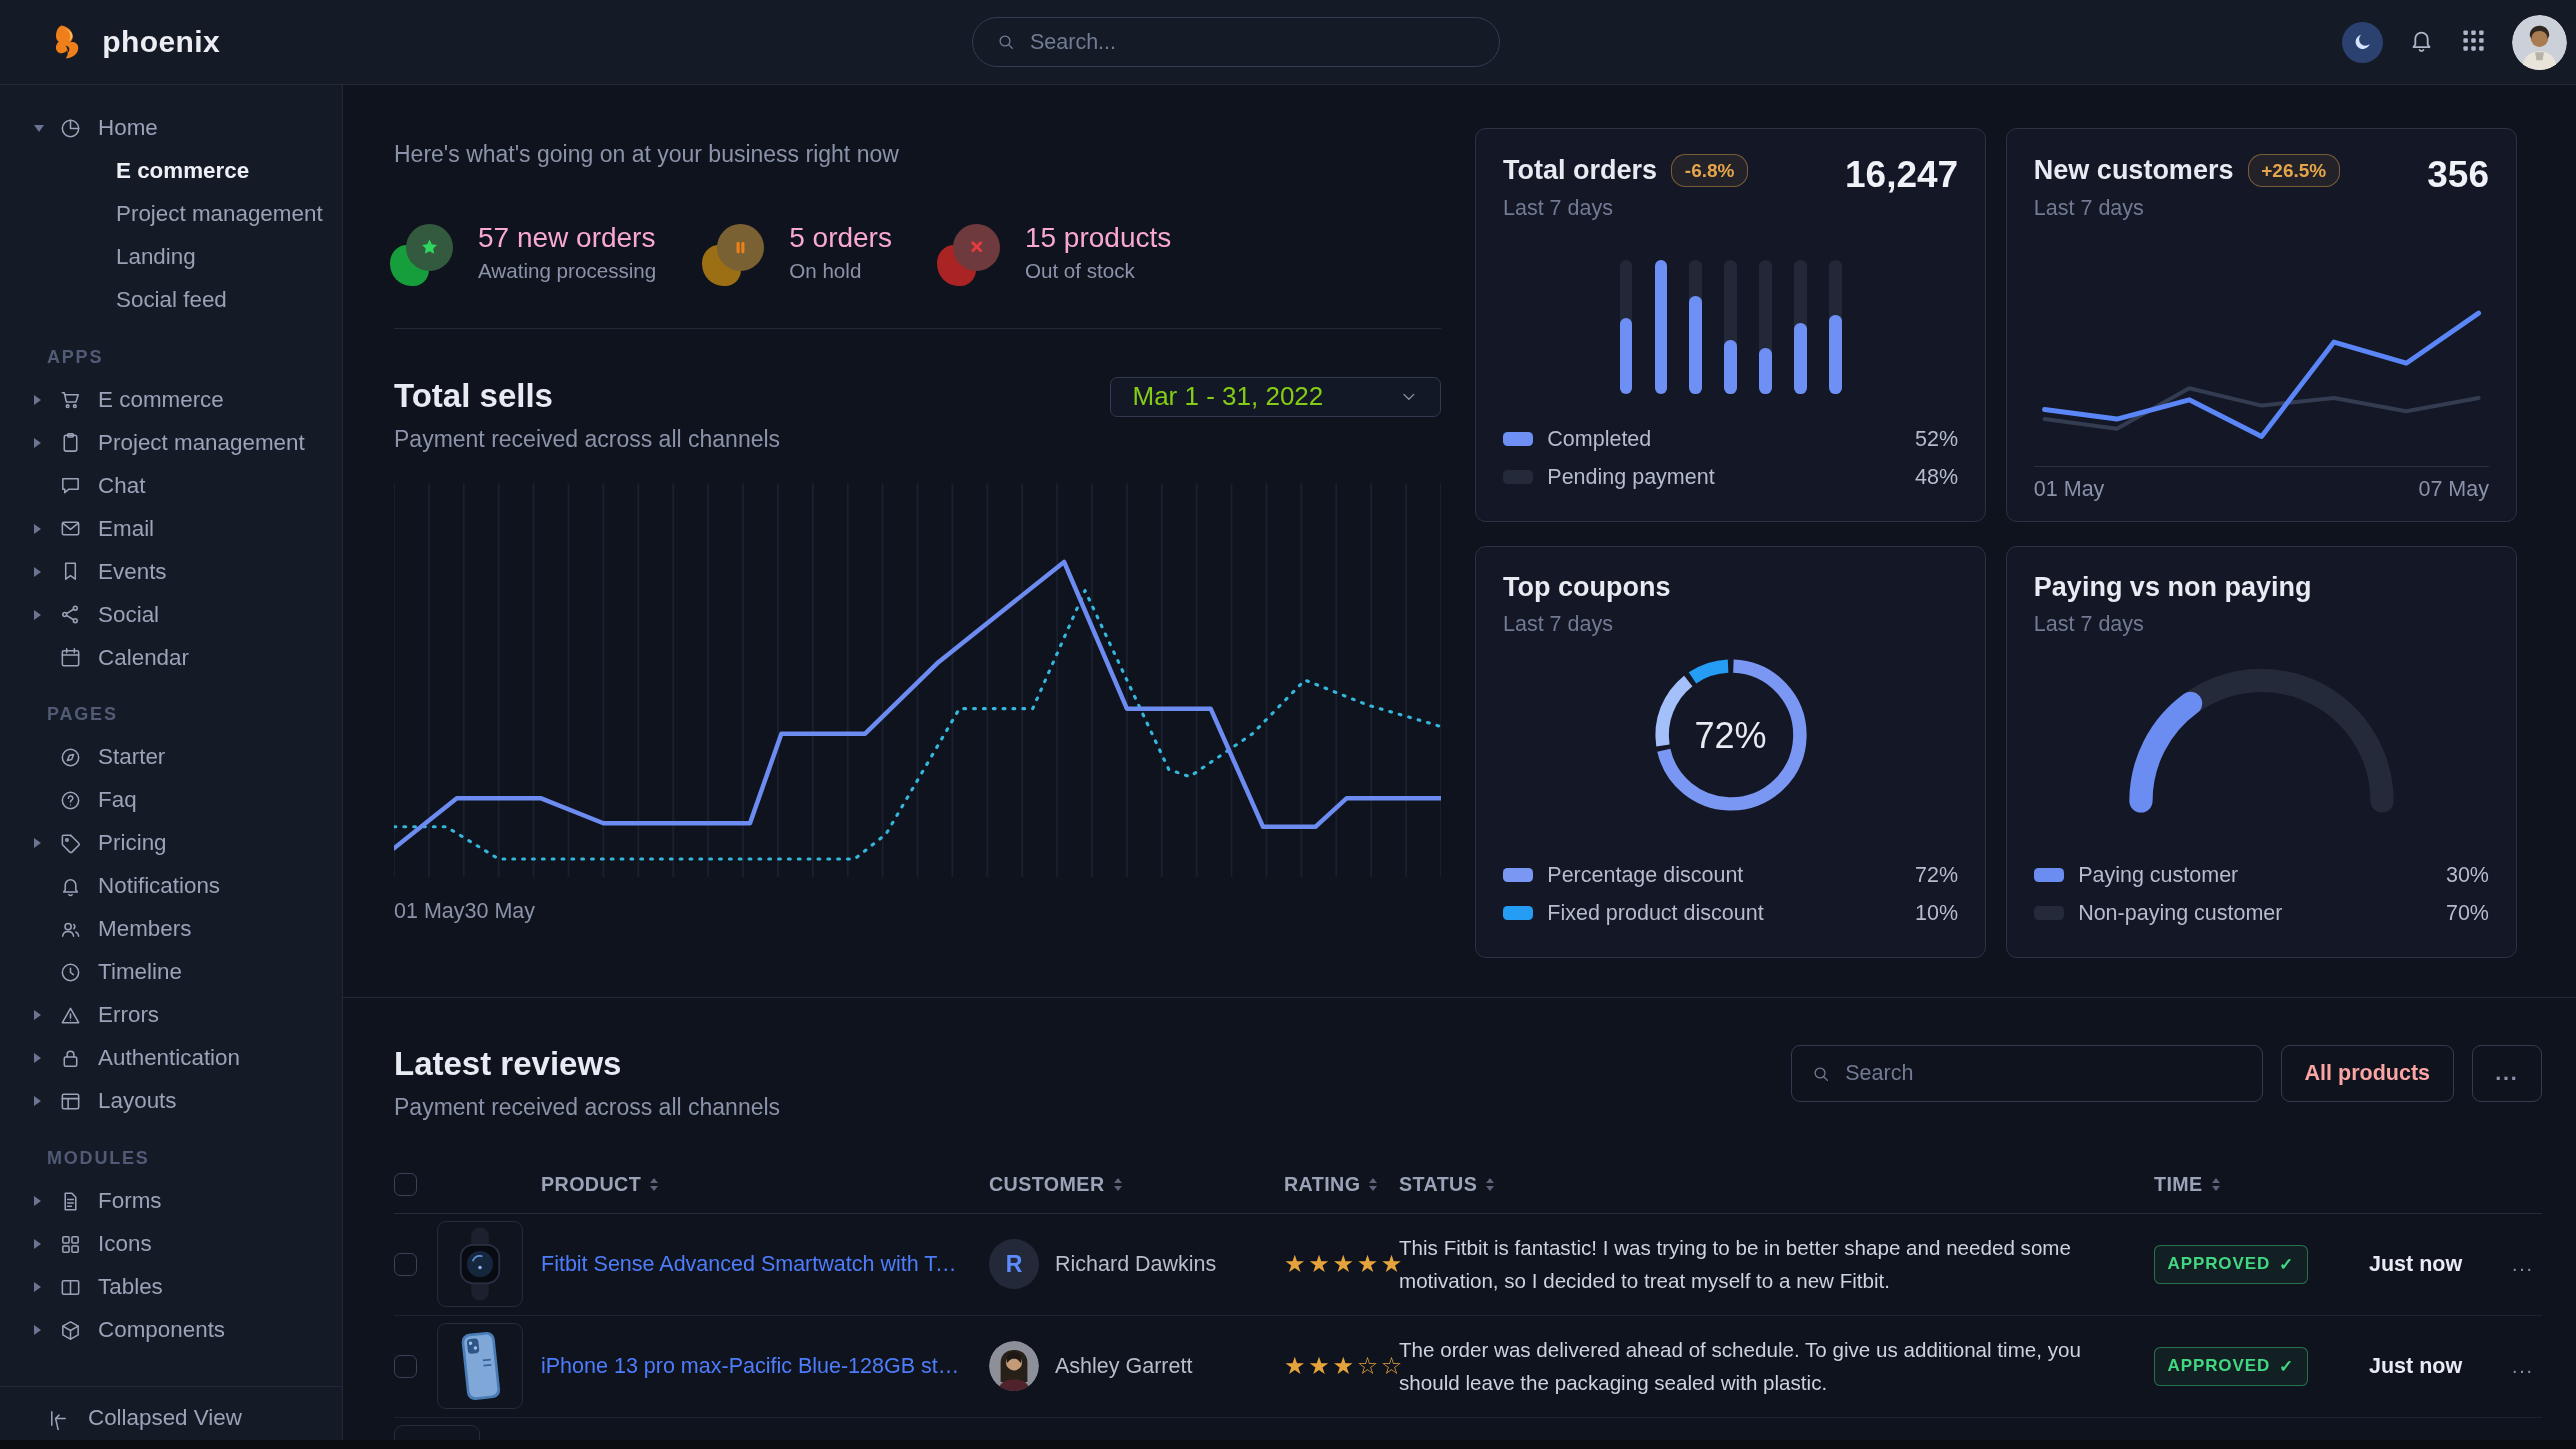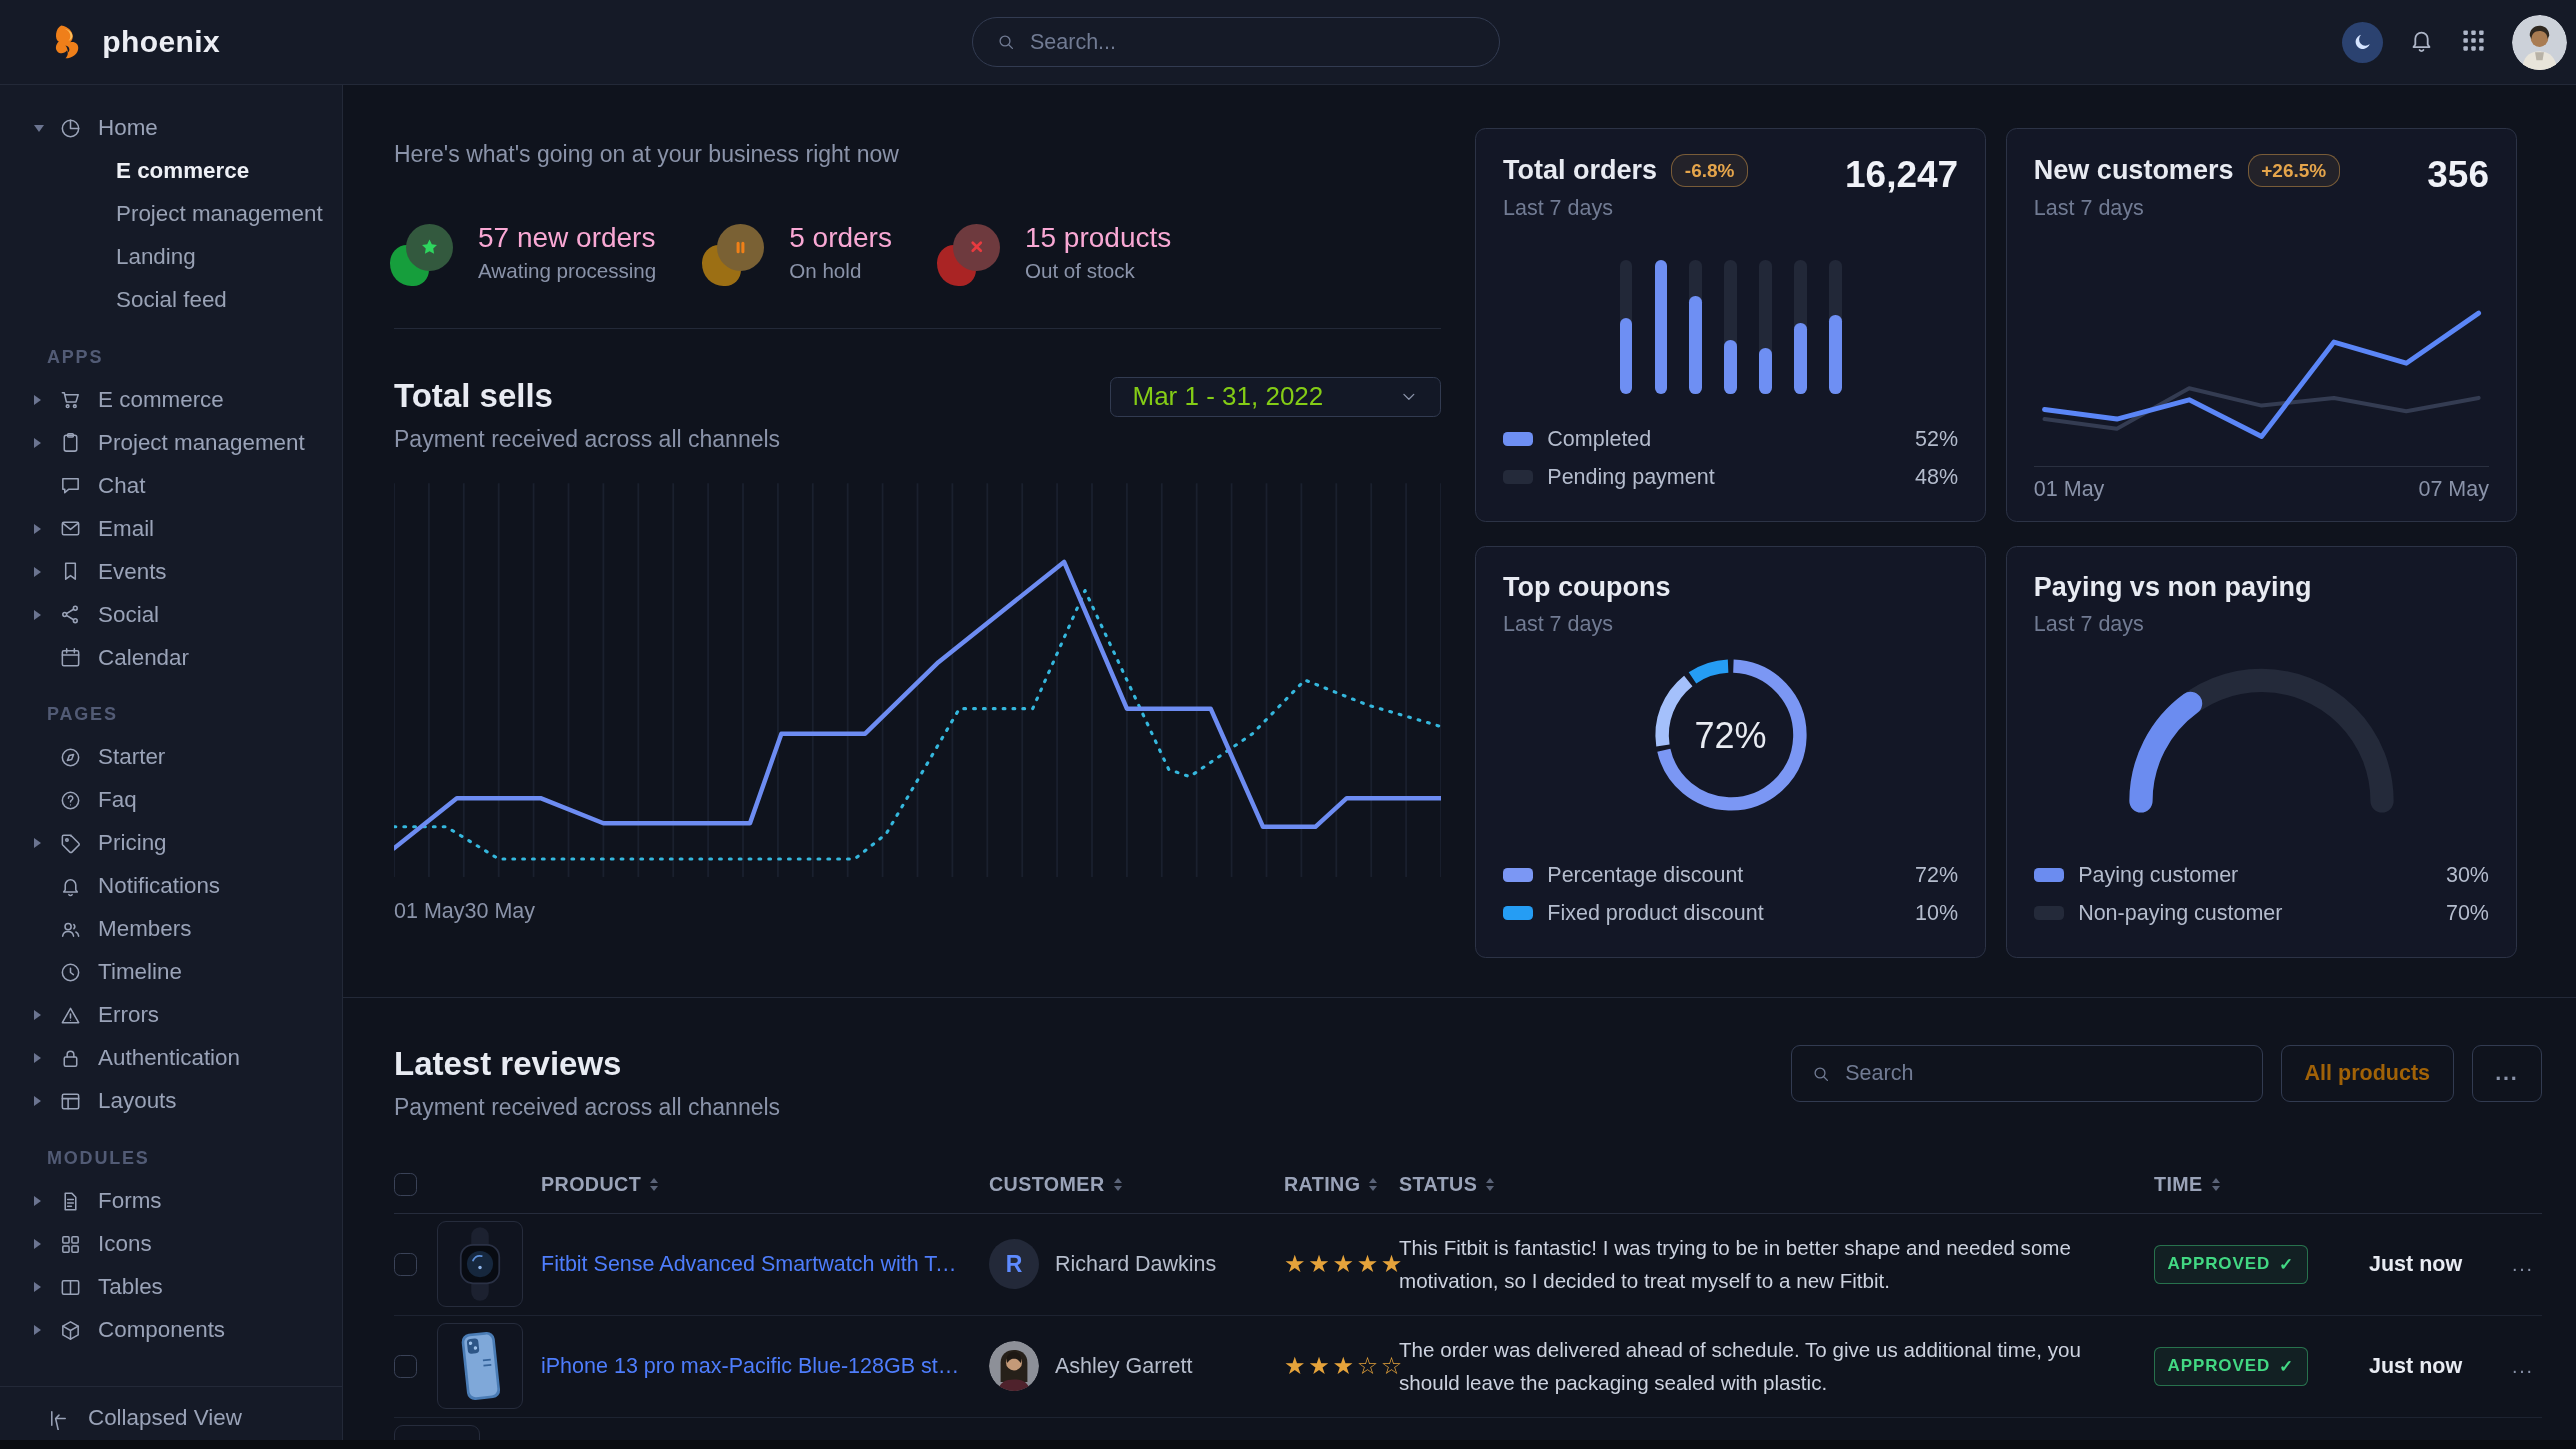--- a/index.html
+++ b/index.html
@@ -113,21 +113,21 @@
   .divider-full { border-top:0.9px solid #232938; margin-top:39px; }
   .reviews { padding:0 34px 0 51px; }
   .rev-head { display:flex; align-items:flex-start; margin-top:47px; }
   .rev-controls { margin-left:auto; display:flex; gap:18px; align-items:center; }
   .rev-search { width:472px; height:57px; border:0.9px solid #323b51; border-radius:9px;
     display:flex; align-items:center; gap:14.3px; padding:0 19.7px; color:#717b93; }
   .rev-search input { flex:1; background:transparent; border:none; outline:none;
     color:#c6cddb; font-size:21.5px; font-family:inherit; }
   .rev-search input::placeholder { color:#717b93; }
   .btn { height:57px; border:0.9px solid #323b51; border-radius:9px; background:transparent;
-    color:#a16207; font-size:21.5px; font-weight:700; padding:4px 23px; font-family:inherit; cursor:pointer; }
+    color:#fca5a5; font-size:21.5px; font-weight:700; padding:4px 23px; font-family:inherit; cursor:pointer; }
   .btn-dots { width:70px; color:#8a93a9; letter-spacing:1.8px; padding:0; }
   .t-grid { display:grid; grid-template-columns:43px 104px 448px 295px 115px 1fr 215px 143px 30px;
     align-items:center; }
   .t-head { height:57px; margin-top:36px; border-bottom:0.9px solid #262c3c; }
   .th { font-size:19.7px; font-weight:700; color:#9aa3b8; letter-spacing:0.4px;
     display:flex; align-items:center; cursor:pointer; }
   .sort { display:inline-flex; flex-direction:column; gap:2.7px; margin-left:9px; }
   .sort i { display:block; width:0; height:0; border-left:4.5px solid transparent; border-right:4.5px solid transparent; }
   .sort i.up { border-bottom:5.4px solid #5a6378; }
   .sort i.dn { border-top:5.4px solid #5a6378; }

